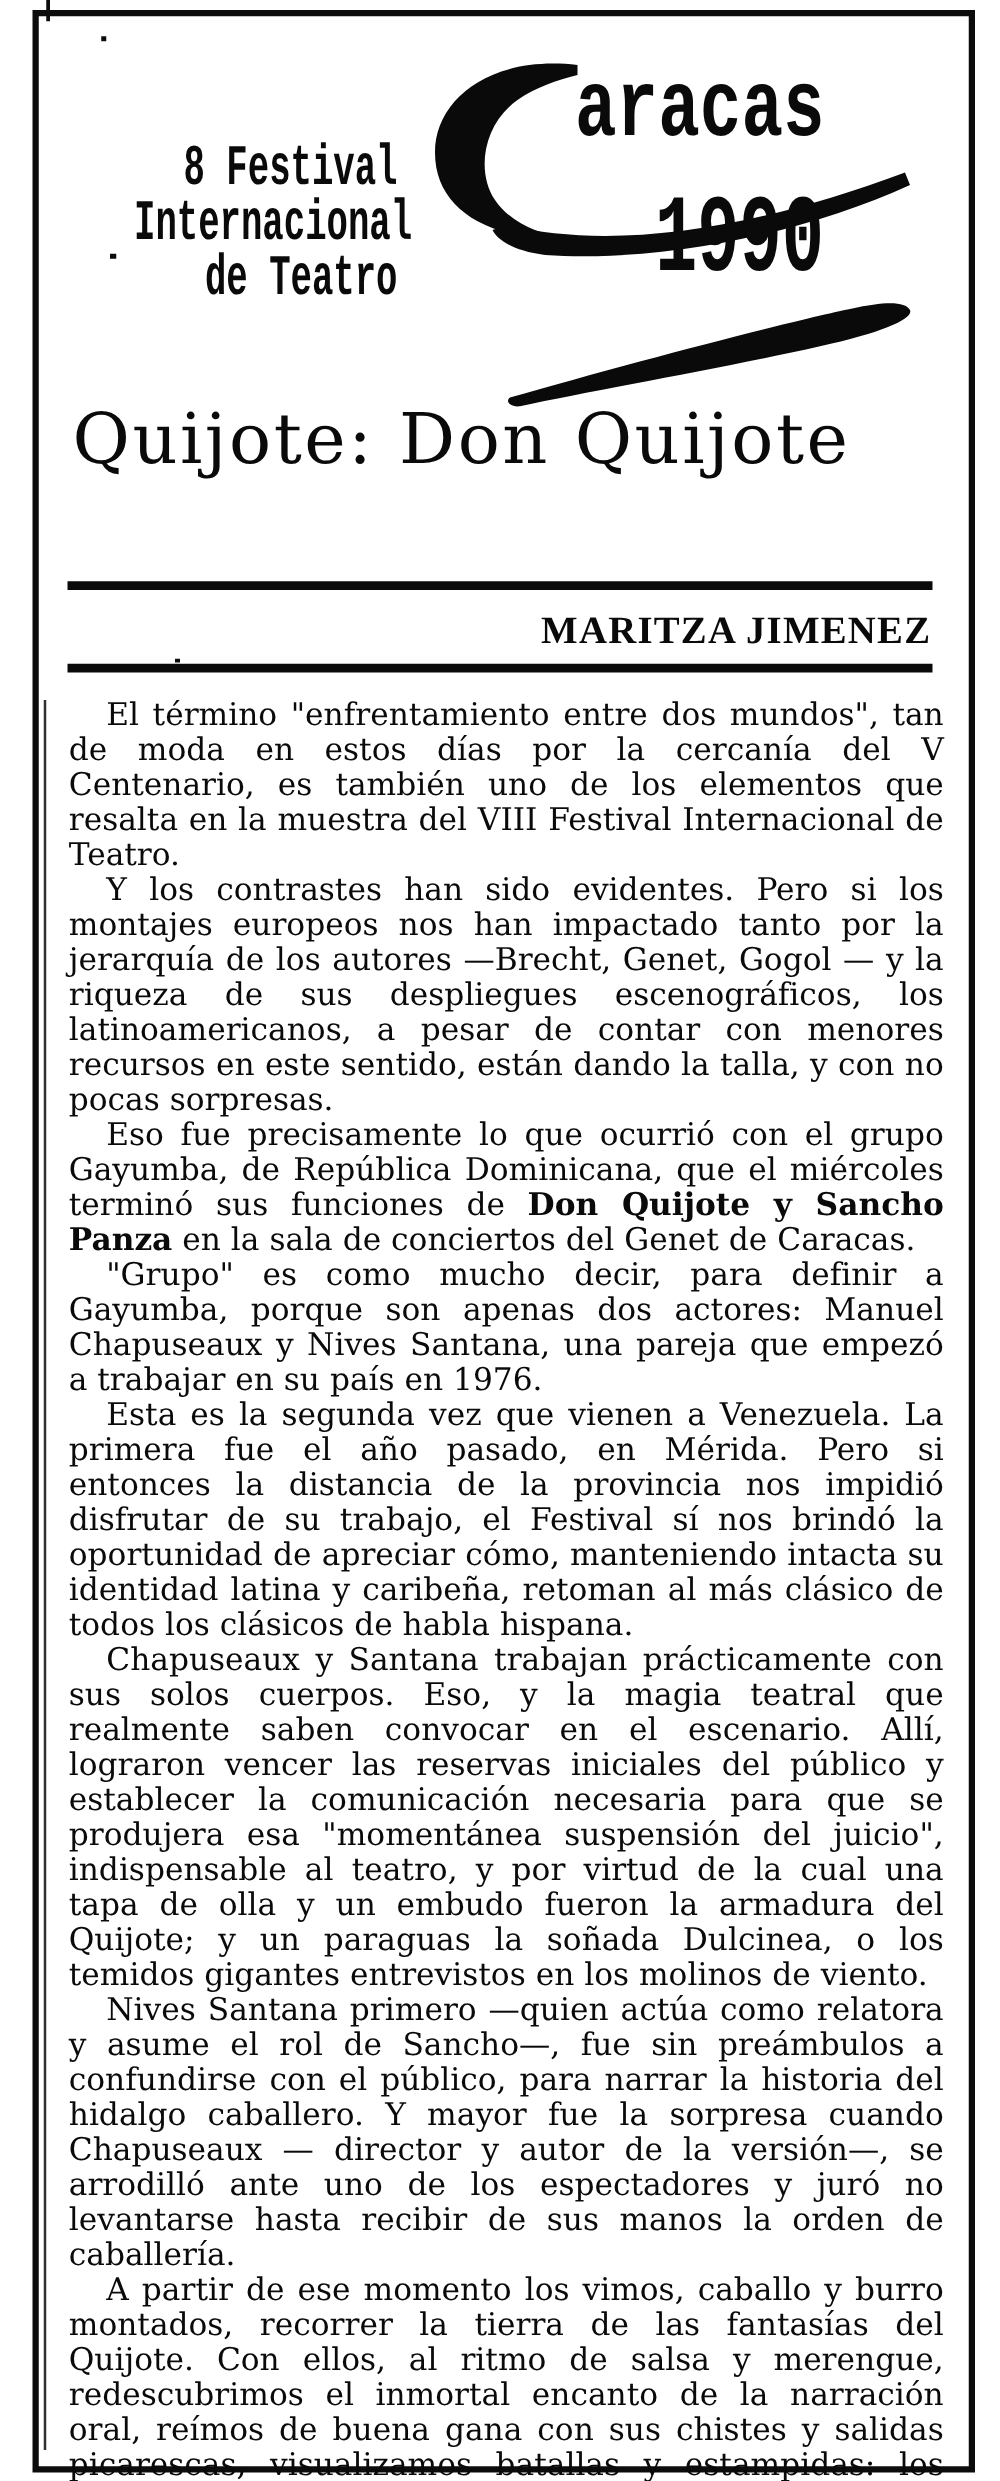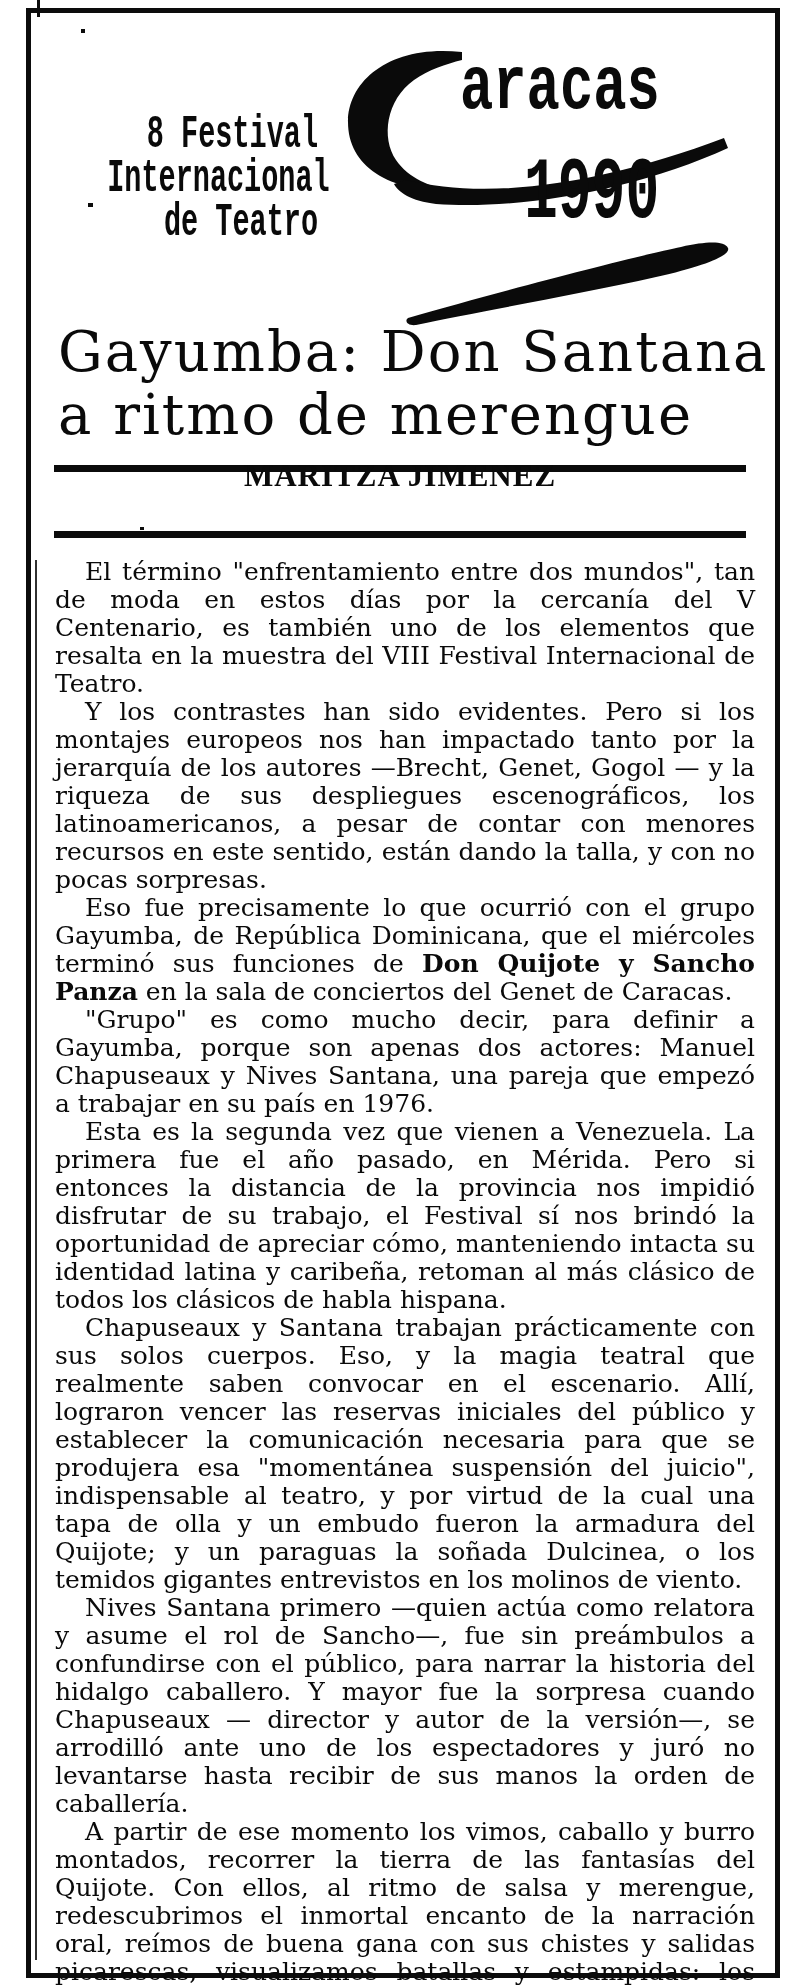--- a/index.html
+++ b/index.html
@@ -38,21 +38,21 @@
   
   .title{
     position:absolute;left:58px;top:320px;width:700px;
     font-size:56px;line-height:63px;letter-spacing:2px;
     font-weight:500;white-space:nowrap;
   }
   .rule{position:absolute;left:54px;width:692px;background:#0b0b0b;}
   .rule-top{top:465px;height:7px;}
   .rule-bottom{top:531px;height:7px;}
   .byline{
-    position:absolute;left:55px;top:458px;width:690px;text-align:center;
+    position:absolute;left:55px;top:486px;width:690px;text-align:right;
     font-family:"Liberation Serif",serif;font-weight:bold;
     font-size:31px;letter-spacing:1px;
   }
   
   .copy{
     position:absolute;left:55px;top:558px;width:700px;
     font-size:25px;line-height:28px;text-align:justify;
   }
   .copy p{margin:0;text-indent:30px;}
   .b{font-weight:bold;}
@@ -72,22 +72,21 @@
 
 <svg class="logo-svg" width="420" height="300" viewBox="0 0 420 300">
   <path fill="#0a0a0a" d="M126,12 C55,4 12,40 12,82 C12,126 52,152 118,152 C95,147 72,138 60,120 C45,98 50,60 78,40 C92,30 110,24 126,20 Z"></path>
   <path fill="#0a0a0a" d="M70,140 C150,160 260,146 388,98 L392,108 C300,150 185,170 100,164 C75,161 62,152 58,144 Z"></path>
   <path fill="#0a0a0a" d="M72,278 C170,250 300,216 345,207 C372,201 388,201 392,208 C395,215 370,226 320,237 C240,255 140,272 80,285 C72,286 68,281 72,278 Z"></path>
 </svg>
 <div class="logo-city">aracas</div>
 <div class="logo-year">1990</div>
 
 <div class="title">
-  <div>Gayumba: Don Santana</div>
-  <div>a ritmo de merengue</div>
+  <div>Quijote: Don Quijote</div>
 </div>
 
 <div class="rule rule-top"></div>
 <div class="byline">MARITZA JIMENEZ</div>
 <div class="rule rule-bottom"></div>
 
 <div class="copy">
   <p><span>El término "enfrentamiento entre dos mundos", tan de moda en estos días por la cercanía del V Centenario, es también uno de los elementos que resalta en la muestra del VIII Festival Internacional de Teatro.</span></p>
   <p><span>Y los contrastes han sido evidentes. Pero si los montajes europeos nos han impactado tanto por la jerarquía de los autores —Brecht, Genet, Gogol — y la riqueza de sus despliegues escenográficos, los latinoamericanos, a pesar de contar con menores recursos en este sentido, están dando la talla, y con no pocas sorpresas.</span></p>
   <p><span>Eso fue precisamente lo que ocurrió con el grupo Gayumba, de República Dominicana, que el miércoles terminó sus funciones de </span><span class="b">Don Quijote y Sancho Panza</span><span> en la sala de conciertos del Genet de Caracas.</span></p>

